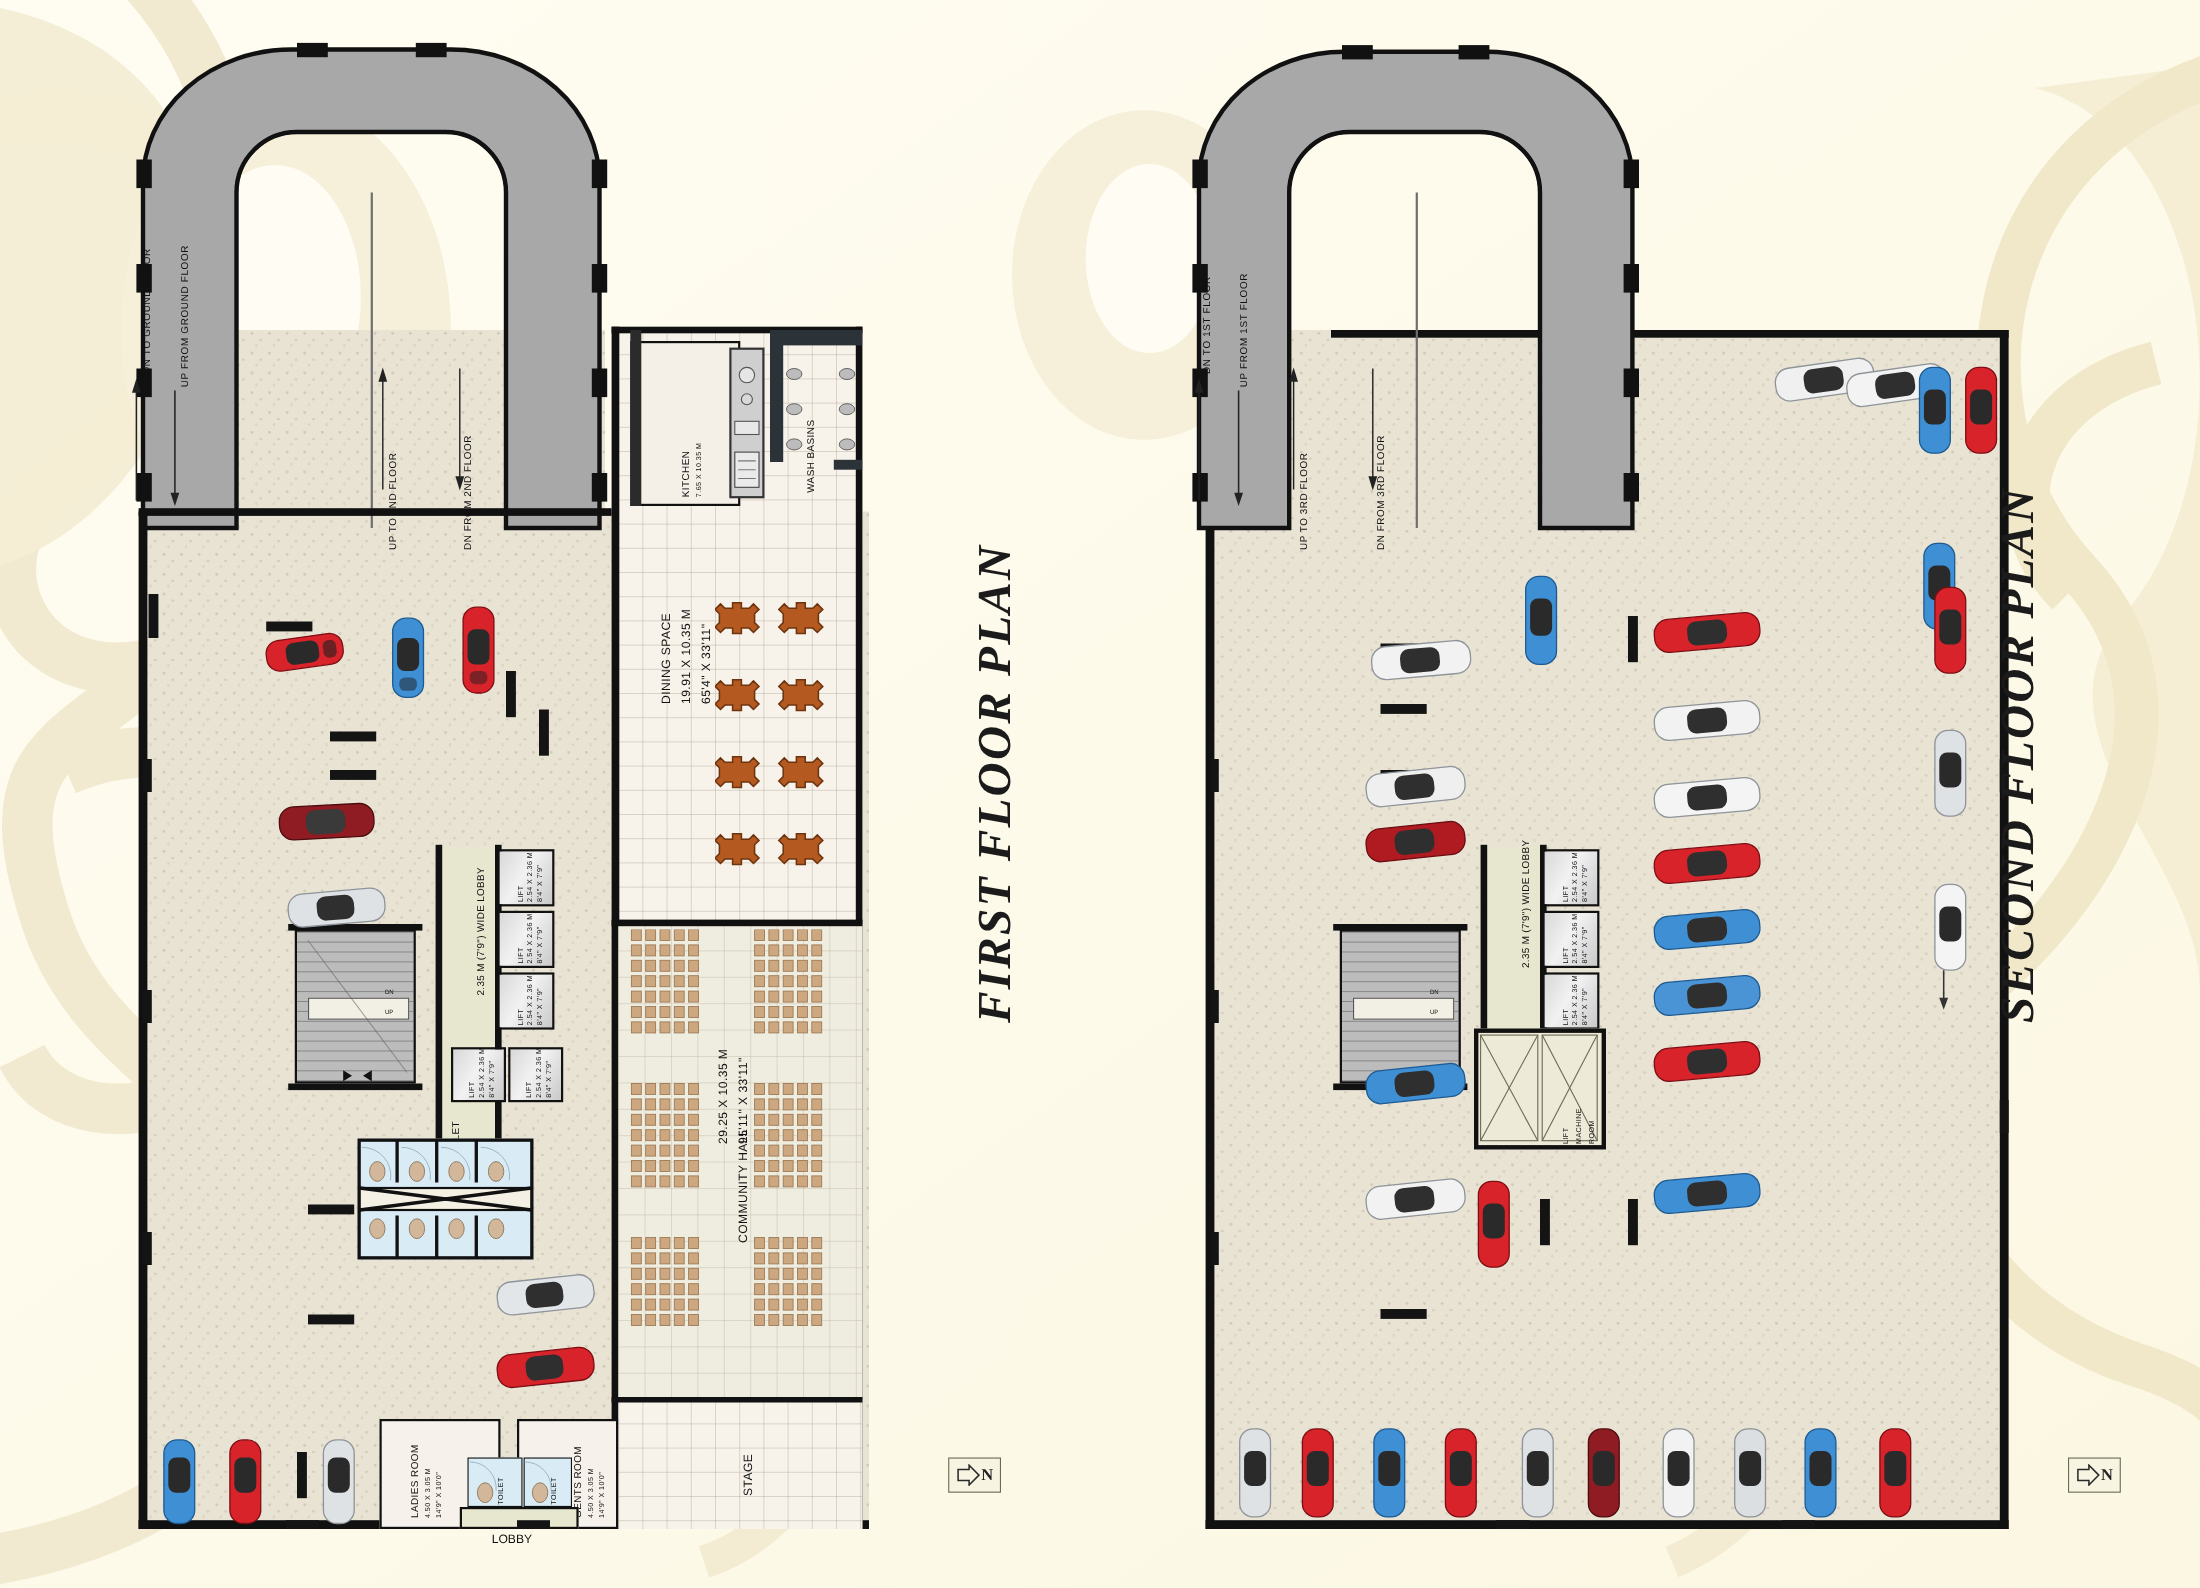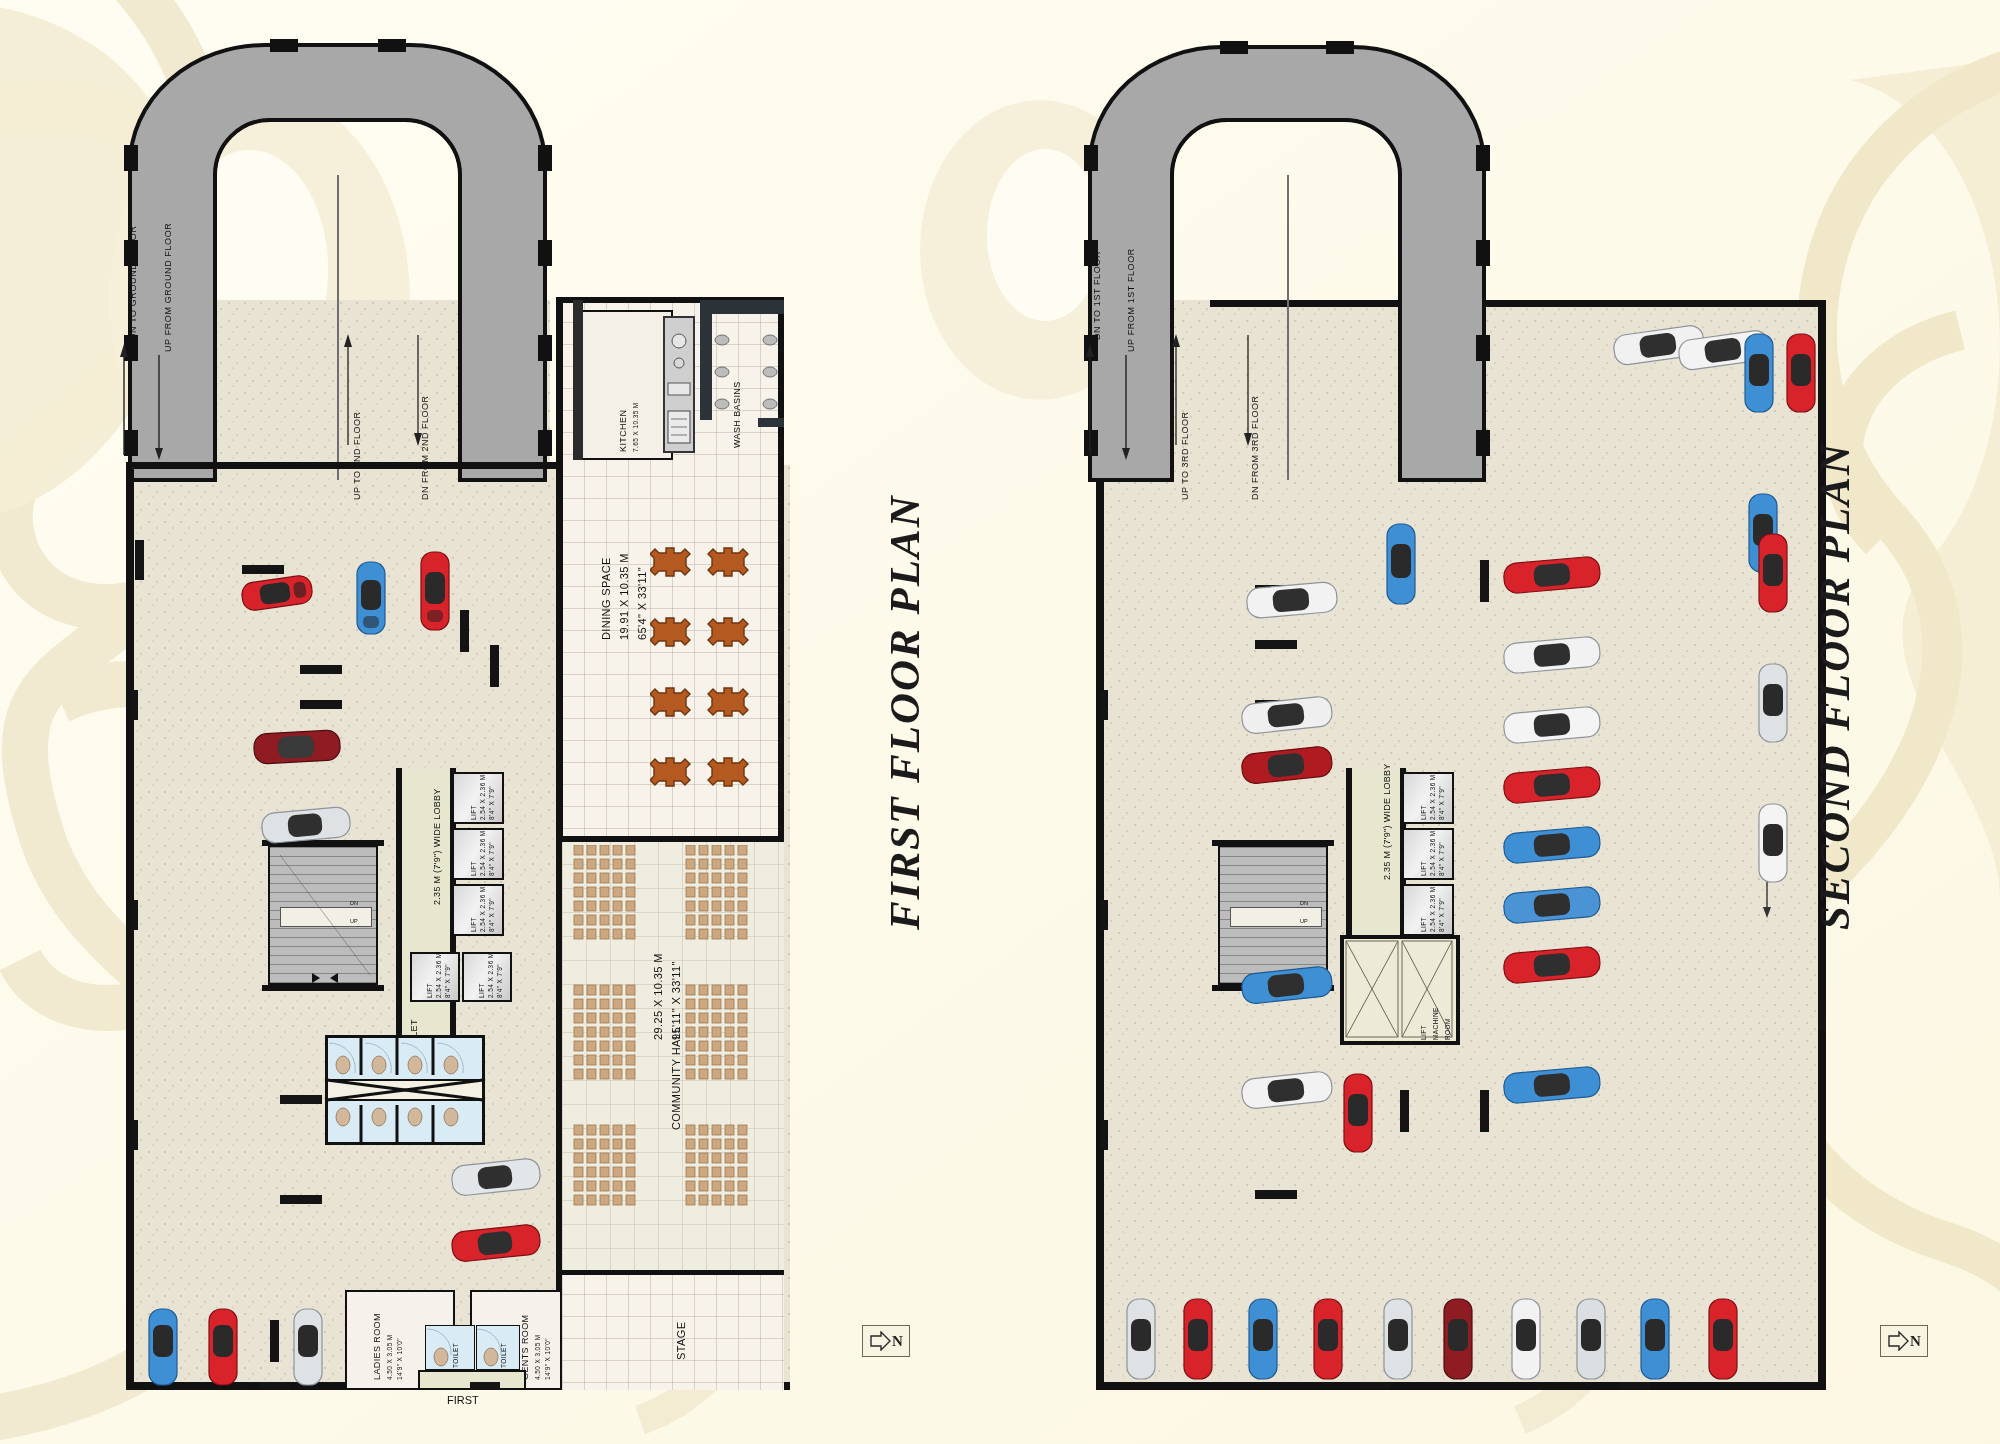--- a/index.html
+++ b/index.html
@@ -648,21 +648,21 @@
     <g fill="#d3b79b" stroke="#8a7459" stroke-width=".8">
       <ellipse cx="16" cy="32" rx="7" ry="9"></ellipse>
         <ellipse cx="66" cy="32" rx="7" ry="9"></ellipse>
     </g>
     <g stroke="#9bb6c4" fill="none" stroke-width=".9">
         <path d="M2,4 A24,24 0 0 1 26,30"></path>
         <path d="M52,4 A24,24 0 0 1 76,30"></path>
       </g>
   </svg>
   <div class="duct" style="left:418px;top:1370px;width:108px;height:20px;"></div>
-  <div class="htxt" style="left:447px;top:1394px;font-size:11px;">FIRST</div>
+  <div class="htxt" style="left:447px;top:1394px;font-size:11px;">LOBBY</div>
 
   <div class="stripe" style="left:242px;top:565px;width:42px;height:9px;"></div>
   <div class="stripe" style="left:300px;top:665px;width:42px;height:9px;"></div>
   <div class="stripe" style="left:300px;top:700px;width:42px;height:9px;"></div>
   <div class="stripe" style="left:460px;top:610px;width:9px;height:42px;"></div>
   <div class="stripe" style="left:490px;top:645px;width:9px;height:42px;"></div>
   <div class="stripe" style="left:280px;top:1195px;width:42px;height:9px;"></div>
   <div class="stripe" style="left:280px;top:1095px;width:42px;height:9px;"></div>
   <div class="stripe" style="left:150px;top:1320px;width:9px;height:42px;"></div>
   <div class="stripe" style="left:210px;top:1320px;width:9px;height:42px;"></div>

